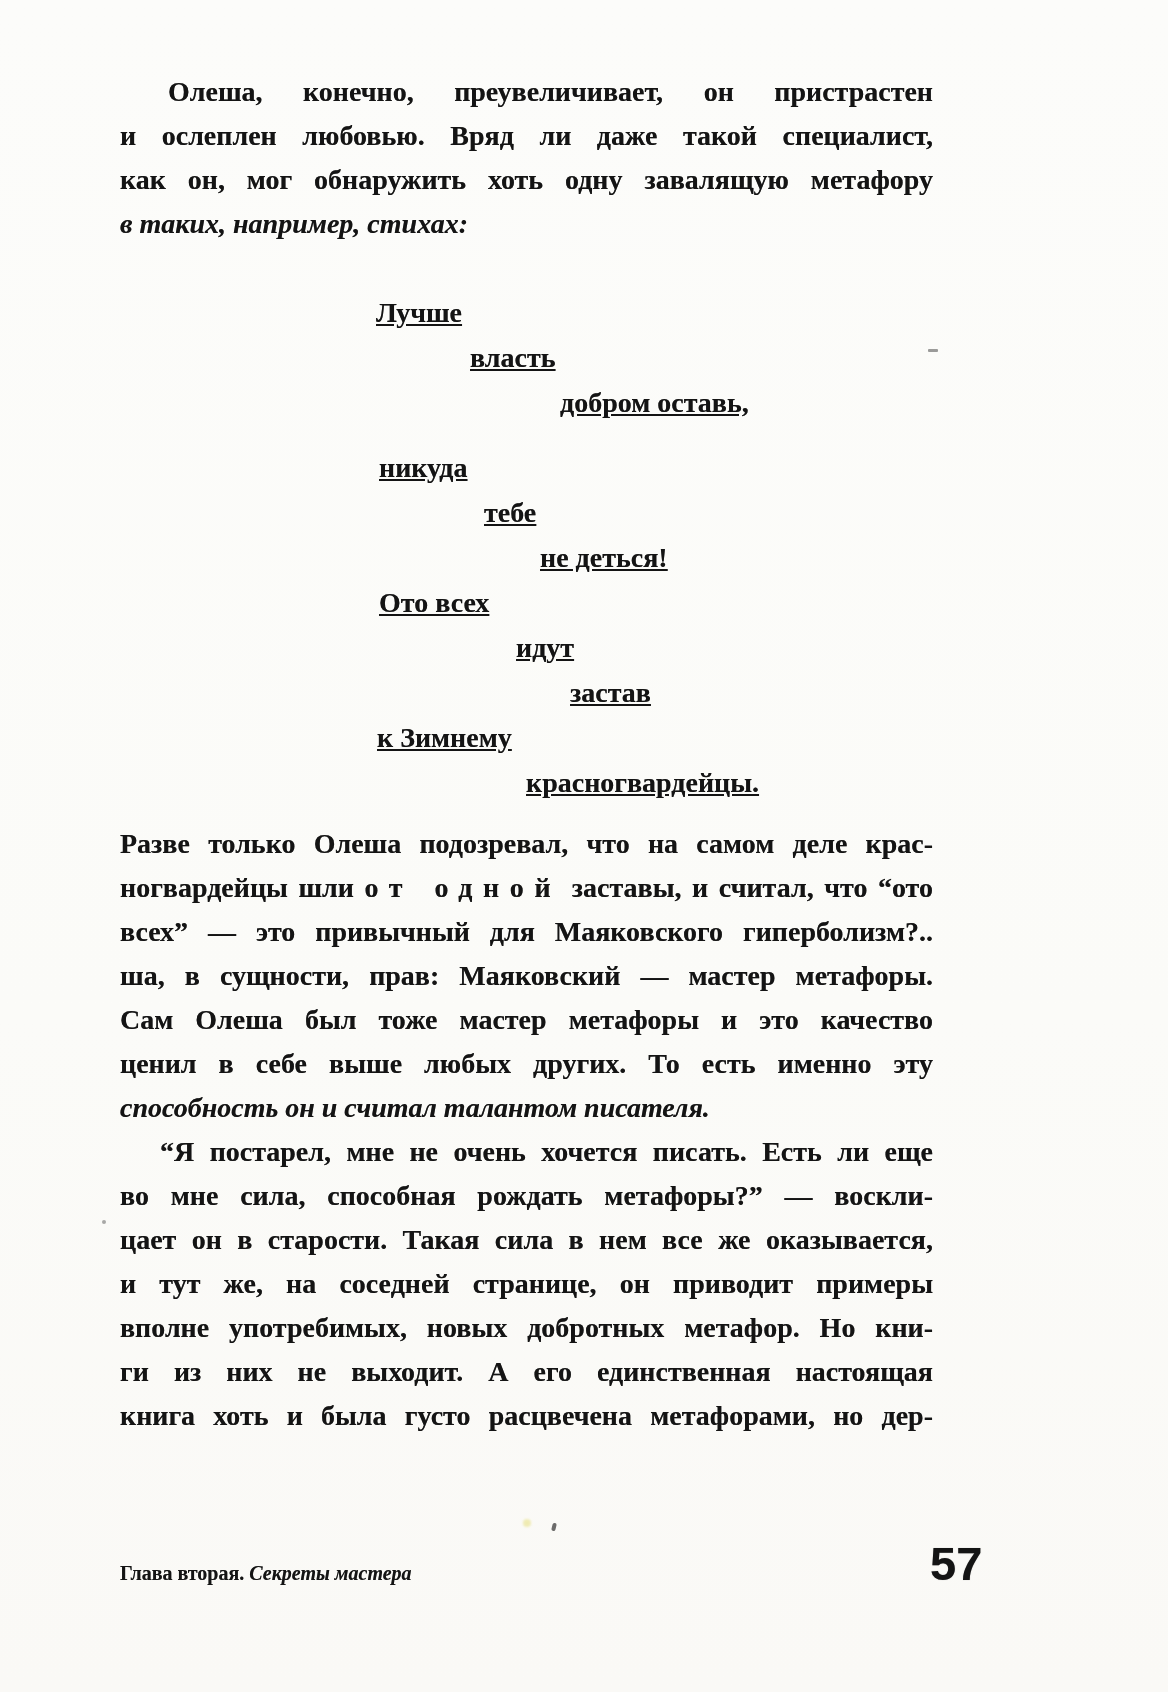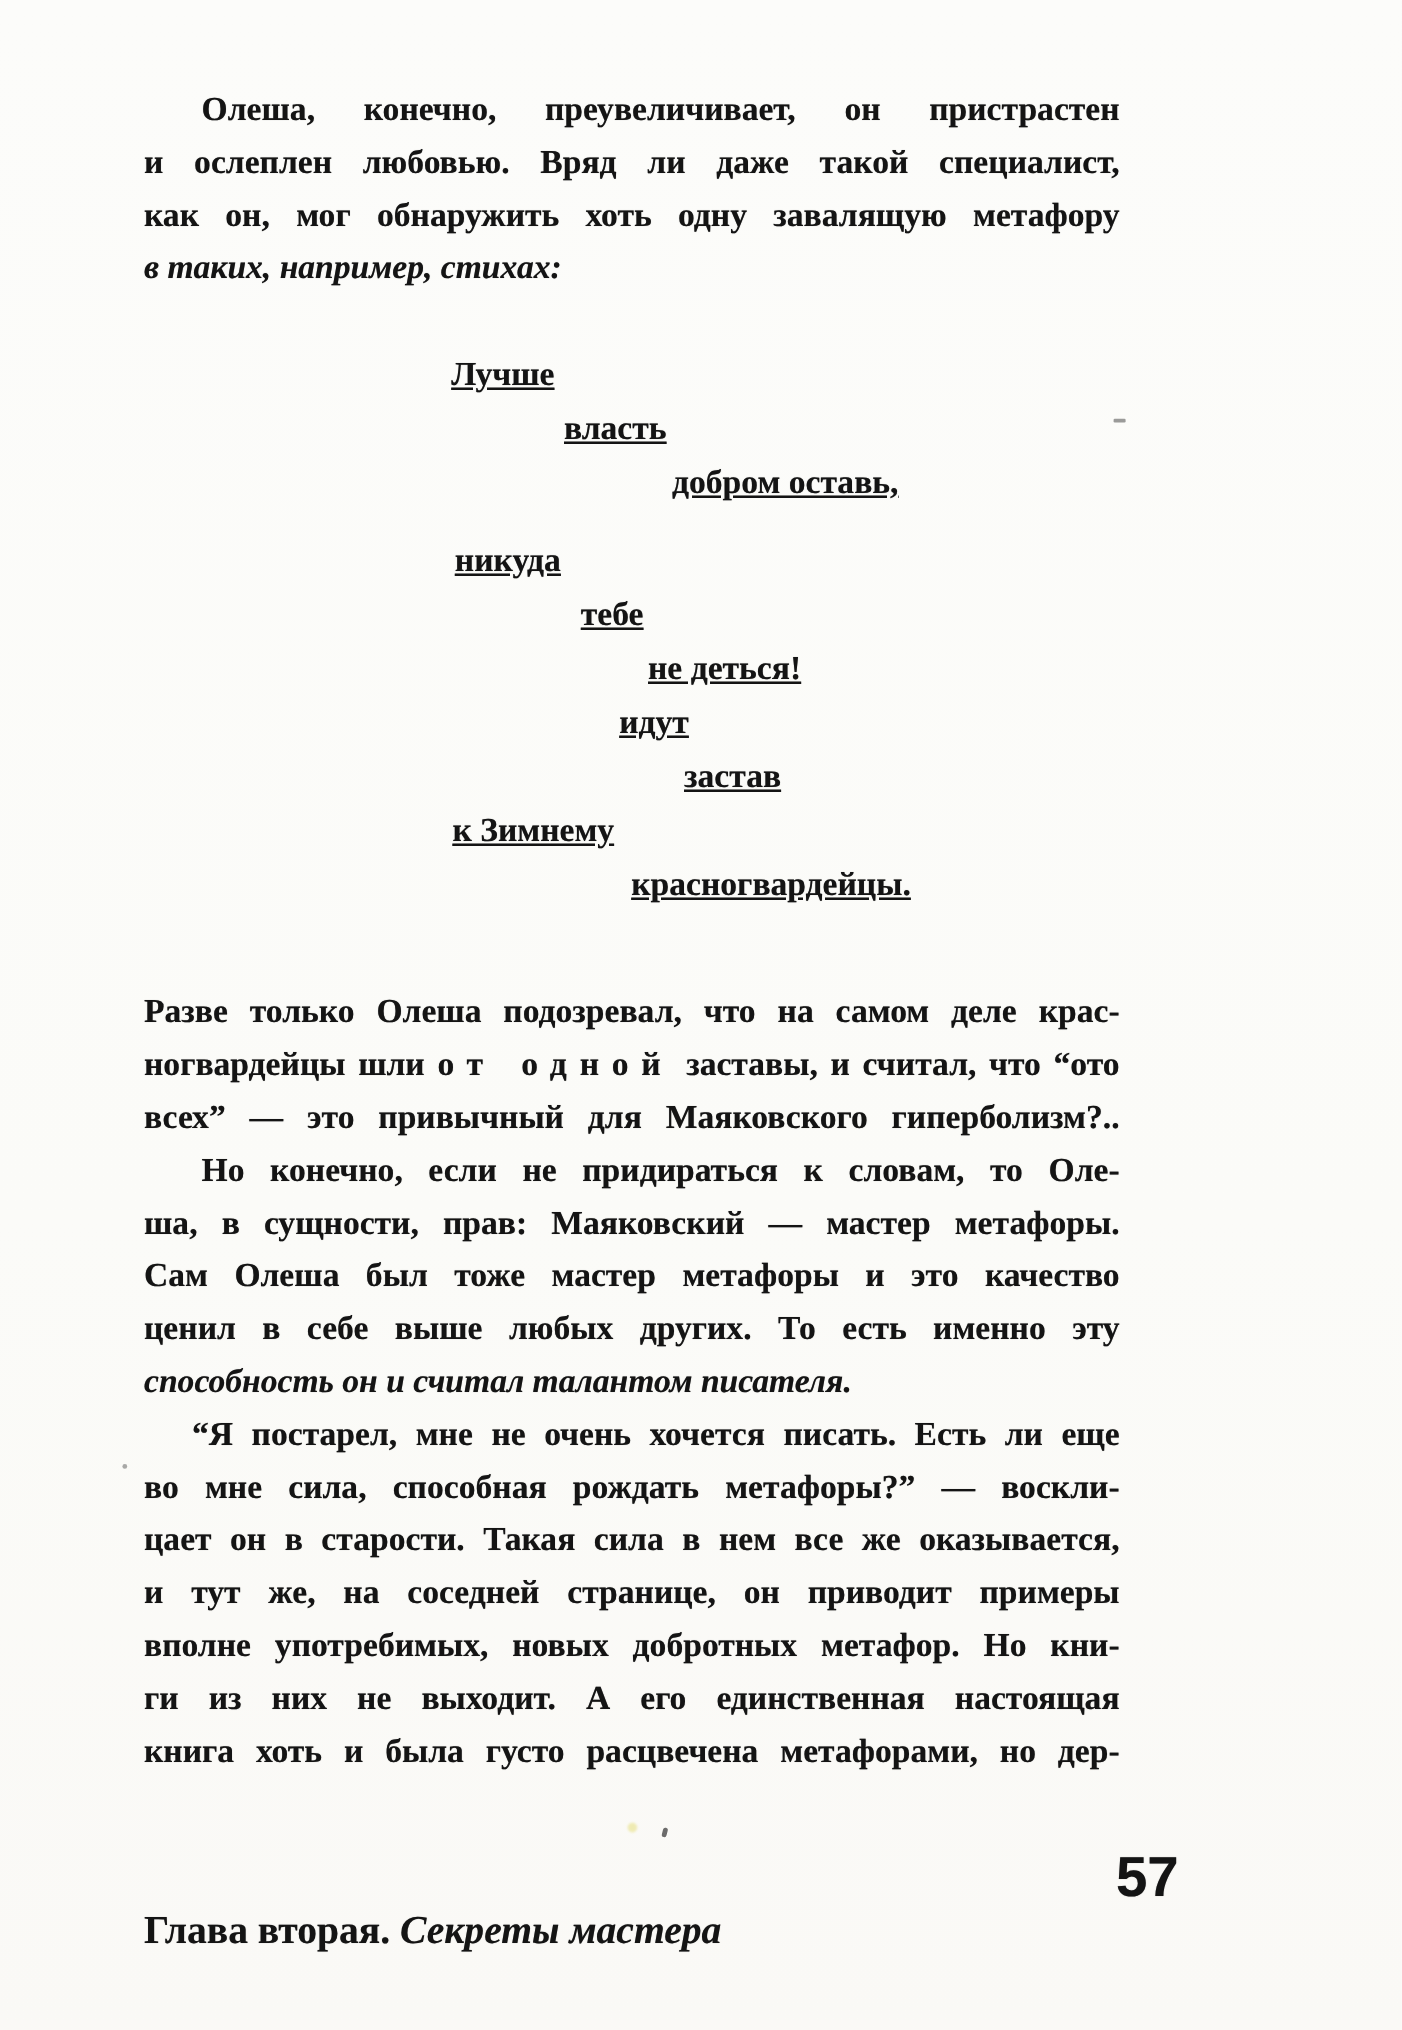--- a/index.html
+++ b/index.html
@@ -26,22 +26,22 @@
   .j{white-space:normal;text-align:justify;text-align-last:justify;}
   .last{text-align-last:left;font-style:italic;}
   .ind{text-indent:48px;}
   .ind-sm{text-indent:40px;}
   .sp{letter-spacing:.38em;}
   
   .poem{top:290px;left:376px;width:560px;line-height:45px;text-decoration:underline;}
   .pl{white-space:nowrap;}
   
   .footer{
-    position:absolute;top:1592px;left:120px;
-    font-size:33px;font-weight:700;line-height:34px;
+    position:absolute;top:1556px;left:120px;
+    font-size:20px;font-weight:700;line-height:34px;
     text-shadow:0 0 .6px rgba(10,10,10,.5);
     white-space:nowrap;
   }
   .footer .it{font-style:italic;}
   .pagenum{
     position:absolute;top:1536px;left:930px;
     font-size:47px;font-weight:700;
     font-family:Liberation Sans, sans-serif;
     text-shadow:0 0 .7px rgba(10,10,10,.5);
   }
@@ -64,33 +64,33 @@
     <div class="ln j last">в таких, например, стихах:</div>
   </div>
 
   <div class="tblock poem">
     <div class="pl" style="padding-left: 0px;">Лучше</div>
     <div class="pl" style="padding-left: 94px;">власть</div>
     <div class="pl" style="padding-left: 184px;">добром оставь,</div>
     <div class="pl" style="padding-left: 3px; margin-top: 20px;">никуда</div>
     <div class="pl" style="padding-left: 108px;">тебе</div>
     <div class="pl" style="padding-left: 164px;">не деться!</div>
+    <div class="pl" style="padding-left: 3px;">Ото всех</div>
     <div class="pl" style="padding-left: 140px;">идут</div>
     <div class="pl" style="padding-left: 194px;">застав</div>
     <div class="pl" style="padding-left: 1px;">к Зимнему</div>
     <div class="pl" style="padding-left: 150px;">красногвардейцы.</div>
   </div>
 
   <div class="tblock bodytext">
 
     <div class="ln j">Разве только Олеша подозревал, что на самом деле крас-</div>
     <div class="ln j"><span>ногвардейцы шли </span><span class="sp">от одной</span><span> заставы, и считал, что “ото</span></div>
     <div class="ln j">всех” — это привычный для Маяковского гиперболизм?..</div>
 
-    <div class="ln j ind">Но конечно, если не придираться к словам, то Оле-</div>
     <div class="ln j">ша, в сущности, прав: Маяковский — мастер метафоры.</div>
     <div class="ln j">Сам Олеша был тоже мастер метафоры и это качество</div>
     <div class="ln j">ценил в себе выше любых других. То есть именно эту</div>
     <div class="ln j last">способность он и считал талантом писателя.</div>
 
     <div class="ln j ind-sm">“Я постарел, мне не очень хочется писать. Есть ли еще</div>
     <div class="ln j">во мне сила, способная рождать метафоры?” — воскли-</div>
     <div class="ln j">цает он в старости. Такая сила в нем все же оказывается,</div>
     <div class="ln j">и тут же, на соседней странице, он приводит примеры</div>
     <div class="ln j">вполне употребимых, новых добротных метафор. Но кни-</div>

